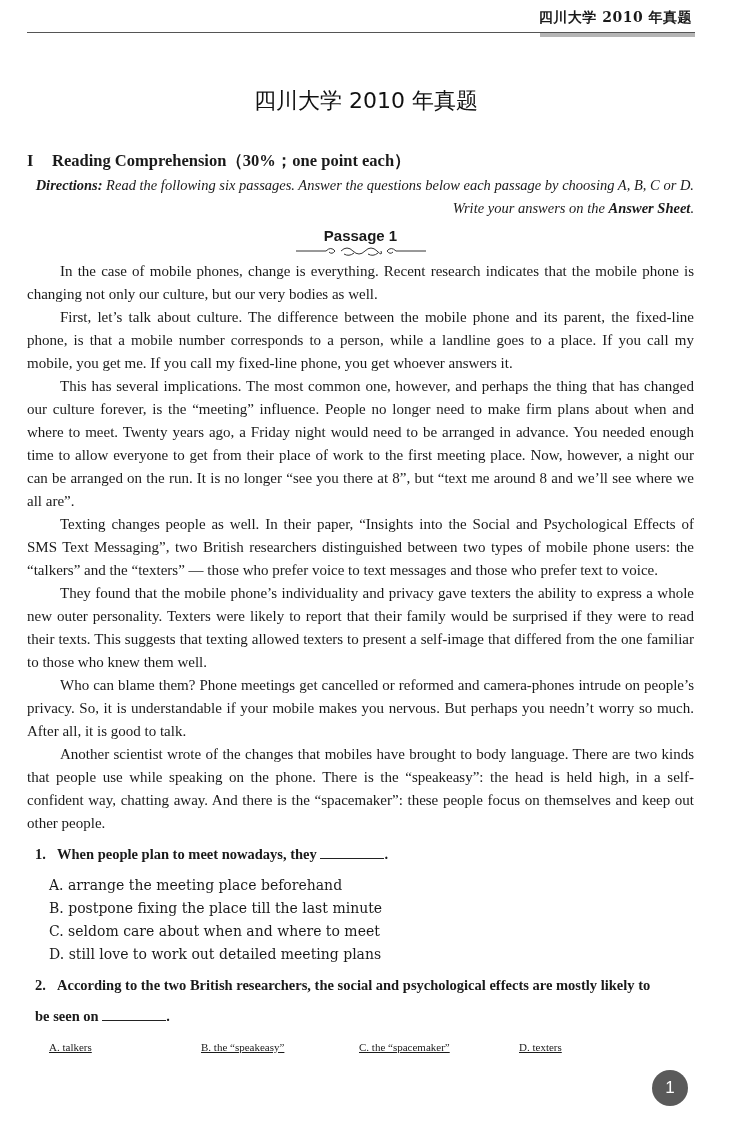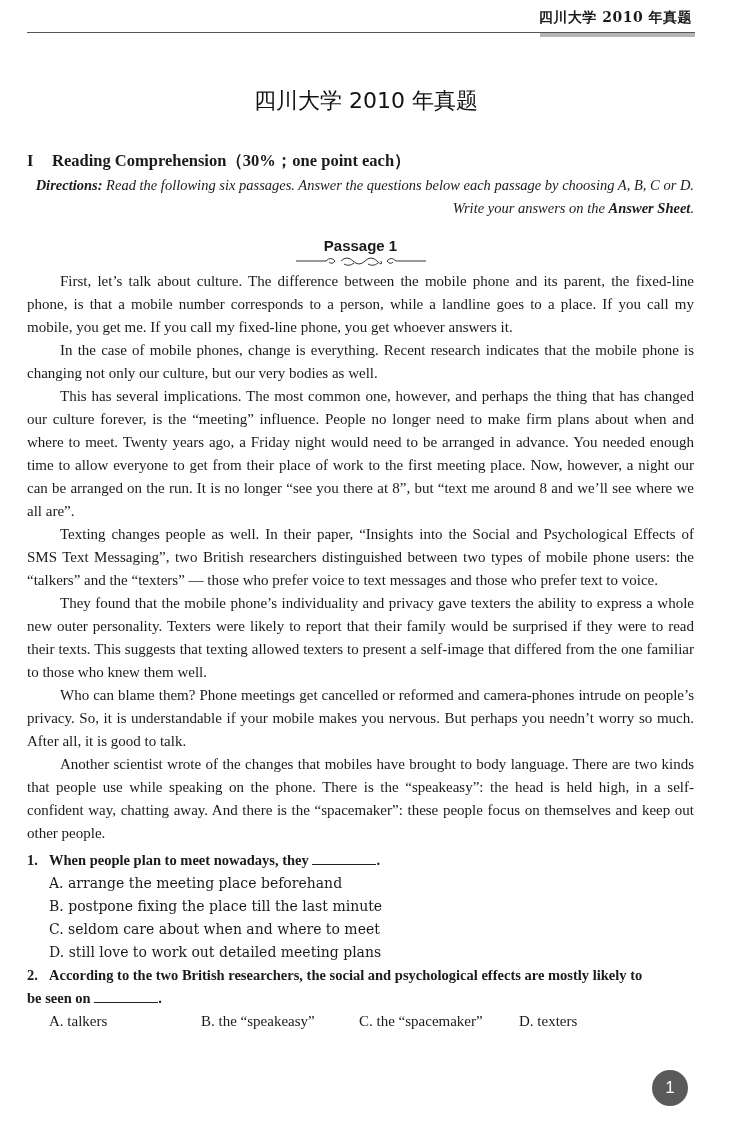--- a/index.html
+++ b/index.html
@@ -13,30 +13,30 @@
 
   .page-title { position: absolute; left: 0; width: 732px; top: 86px; text-align: center;
          font-family: "DejaVu Sans", sans-serif; font-size: 22px; color: #111; }
 
   .content { position: absolute; left: 27px; top: 148px; width: 667px; }
   .section-heading { font-weight: bold; font-size: 16.5px; line-height: 26px; }
   .section-heading .roman { display: inline-block; width: 25px; }
   .directions { font-style: italic; font-size: 14.5px; line-height: 23px; text-align: right; }
   .directions b { font-style: italic; }
 
-  .passage-head { text-align: center; margin-top: 16px; height: 34px; position: relative; }
+  .passage-head { text-align: center; margin-top: 6px; height: 34px; position: relative; }
   .passage-head .ptitle { font-family: "Liberation Sans", sans-serif; font-weight: bold; font-size: 15px; display: block; line-height: 20px; }
   .passage-head svg { display: block; margin: 0 auto; }
 
   .para { font-size: 15px; line-height: 23px; text-align: justify; text-indent: 33px; margin: 0; }
-  .question { font-weight: bold; font-size: 14.5px; line-height: 23px; margin: 0; text-align: justify; }
+  .question { font-weight: bold; font-size: 14.5px; line-height: 23px; margin: 8px; text-align: justify; }
   .question .qnum { display: inline-block; width: 22px; }
   .blank { display: inline-block; width: 64px; border-bottom: 1px solid #222; height: 14px; vertical-align: baseline; }
   .option { font-family: "DejaVu Serif", serif; font-size: 14px; line-height: 23px; padding-left: 22px; }
-  .opt-row { font-size: 15px; line-height: 23px; padding-left: 22px; display: flex; }
+  .opt-row { font-size: 11px; line-height: 23px; padding-left: 22px; display: flex; text-decoration: underline; }
   .opt-row span { display: inline-block; }
   .opt-row .o1 { width: 152px; }
   .opt-row .o2 { width: 158px; }
   .opt-row .o3 { width: 160px; }
 
   .page-number { position: absolute; left: 652px; top: 1070px; width: 36px; height: 36px; border-radius: 50%;
          background: #5a5a5a; color: #fff; font-family: "Liberation Sans", sans-serif; font-size: 17px;
          text-align: center; line-height: 36px; }
 </style>
 </head>
@@ -64,22 +64,22 @@
       <line x1="0" y1="5" x2="30" y2="5" stroke="#333" stroke-width="1"></line>
       <line x1="100" y1="5" x2="130" y2="5" stroke="#333" stroke-width="1"></line>
       <path d="M30 5 q5 -5 9 0 q-3 4 -6 1" fill="none" stroke="#333" stroke-width="1"></path>
       <path d="M100 5 q-5 -5 -9 0 q3 4 6 1" fill="none" stroke="#333" stroke-width="1"></path>
       <path d="M45 5 q6 -6 12 0 q6 6 12 0 q6 -6 12 0 q6 6 4 0" fill="none" stroke="#333" stroke-width="1"></path>
       <path d="M48 8 q5 3 10 -1 M72 8 q5 3 10 -1" fill="none" stroke="#333" stroke-width="1"></path>
     </svg>
   </div>
 
   <div>
+    <p class="para">In the case of mobile phones, change is everything. Recent research indicates that the mobile phone is changing not only our culture, but our very bodies as well.</p>
     <p class="para">First, let’s talk about culture. The difference between the mobile phone and its parent, the fixed-line phone, is that a mobile number corresponds to a person, while a landline goes to a place. If you call my mobile, you get me. If you call my fixed-line phone, you get whoever answers it.</p>
-    <p class="para">In the case of mobile phones, change is everything. Recent research indicates that the mobile phone is changing not only our culture, but our very bodies as well.</p>
     <p class="para">This has several implications. The most common one, however, and perhaps the thing that has changed our culture forever, is the “meeting” influence. People no longer need to make firm plans about when and where to meet. Twenty years ago, a Friday night would need to be arranged in advance. You needed enough time to allow everyone to get from their place of work to the first meeting place. Now, however, a night our can be arranged on the run. It is no longer “see you there at 8”, but “text me around 8 and we’ll see where we all are”.</p>
     <p class="para">Texting changes people as well. In their paper, “Insights into the Social and Psychological Effects of SMS Text Messaging”, two British researchers distinguished between two types of mobile phone users: the “talkers” and the “texters” — those who prefer voice to text messages and those who prefer text to voice.</p>
     <p class="para">They found that the mobile phone’s individuality and privacy gave texters the ability to express a whole new outer personality. Texters were likely to report that their family would be surprised if they were to read their texts. This suggests that texting allowed texters to present a self-image that differed from the one familiar to those who knew them well.</p>
     <p class="para">Who can blame them? Phone meetings get cancelled or reformed and camera-phones intrude on people’s privacy. So, it is understandable if your mobile makes you nervous. But perhaps you needn’t worry so much. After all, it is good to talk.</p>
     <p class="para">Another scientist wrote of the changes that mobiles have brought to body language. There are two kinds that people use while speaking on the phone. There is the “speakeasy”: the head is held high, in a self-confident way, chatting away. And there is the “spacemaker”: these people focus on themselves and keep out other people.</p>
   </div>
 
   <div style="margin-top:4px;">
     <p class="question">
       <span class="qnum">1.</span><span>When people plan to meet nowadays, they </span><span class="blank"></span><span>.</span>

